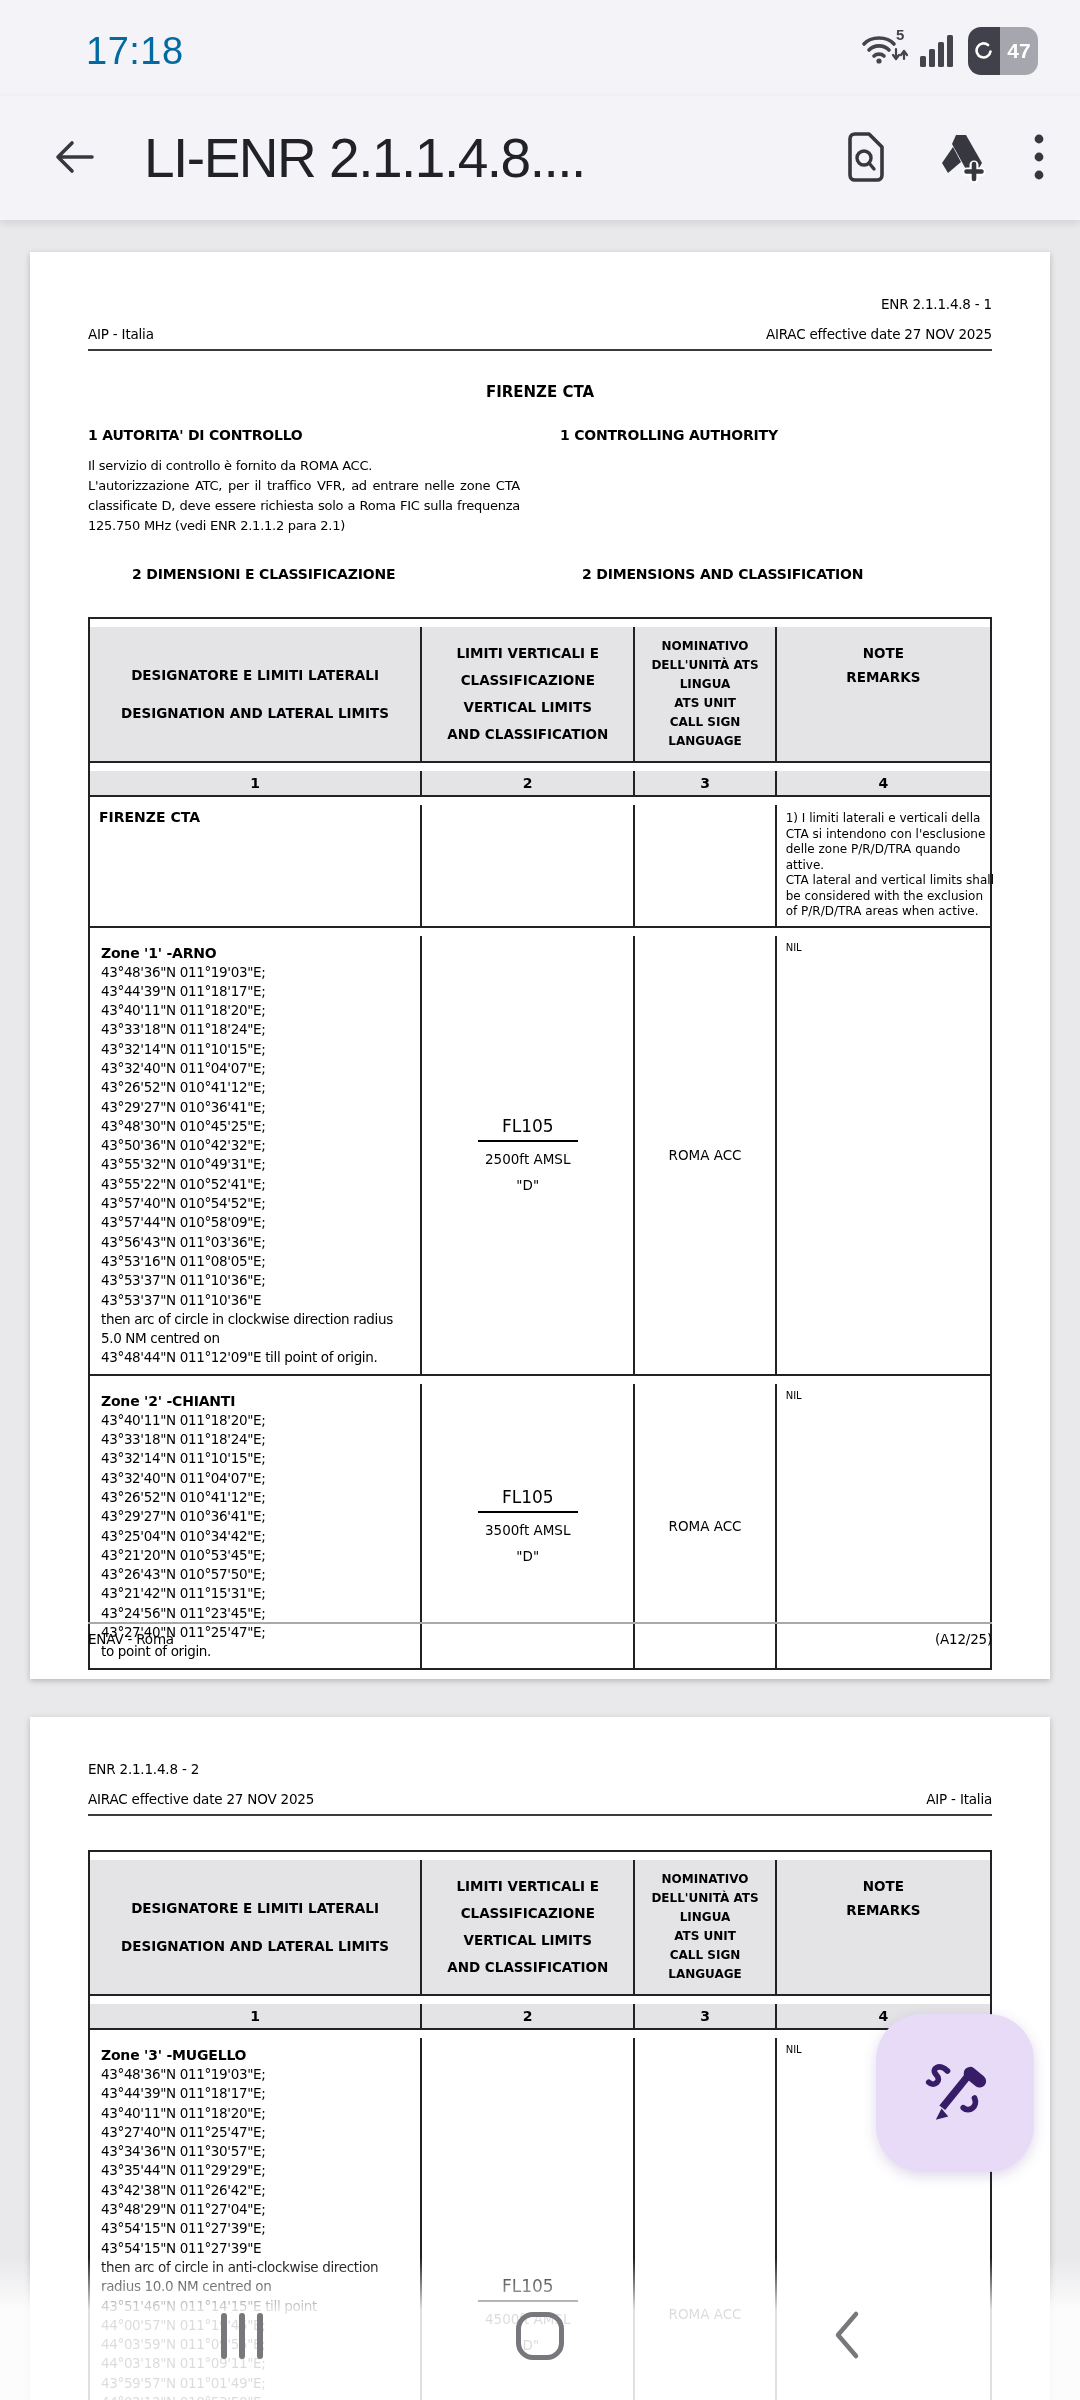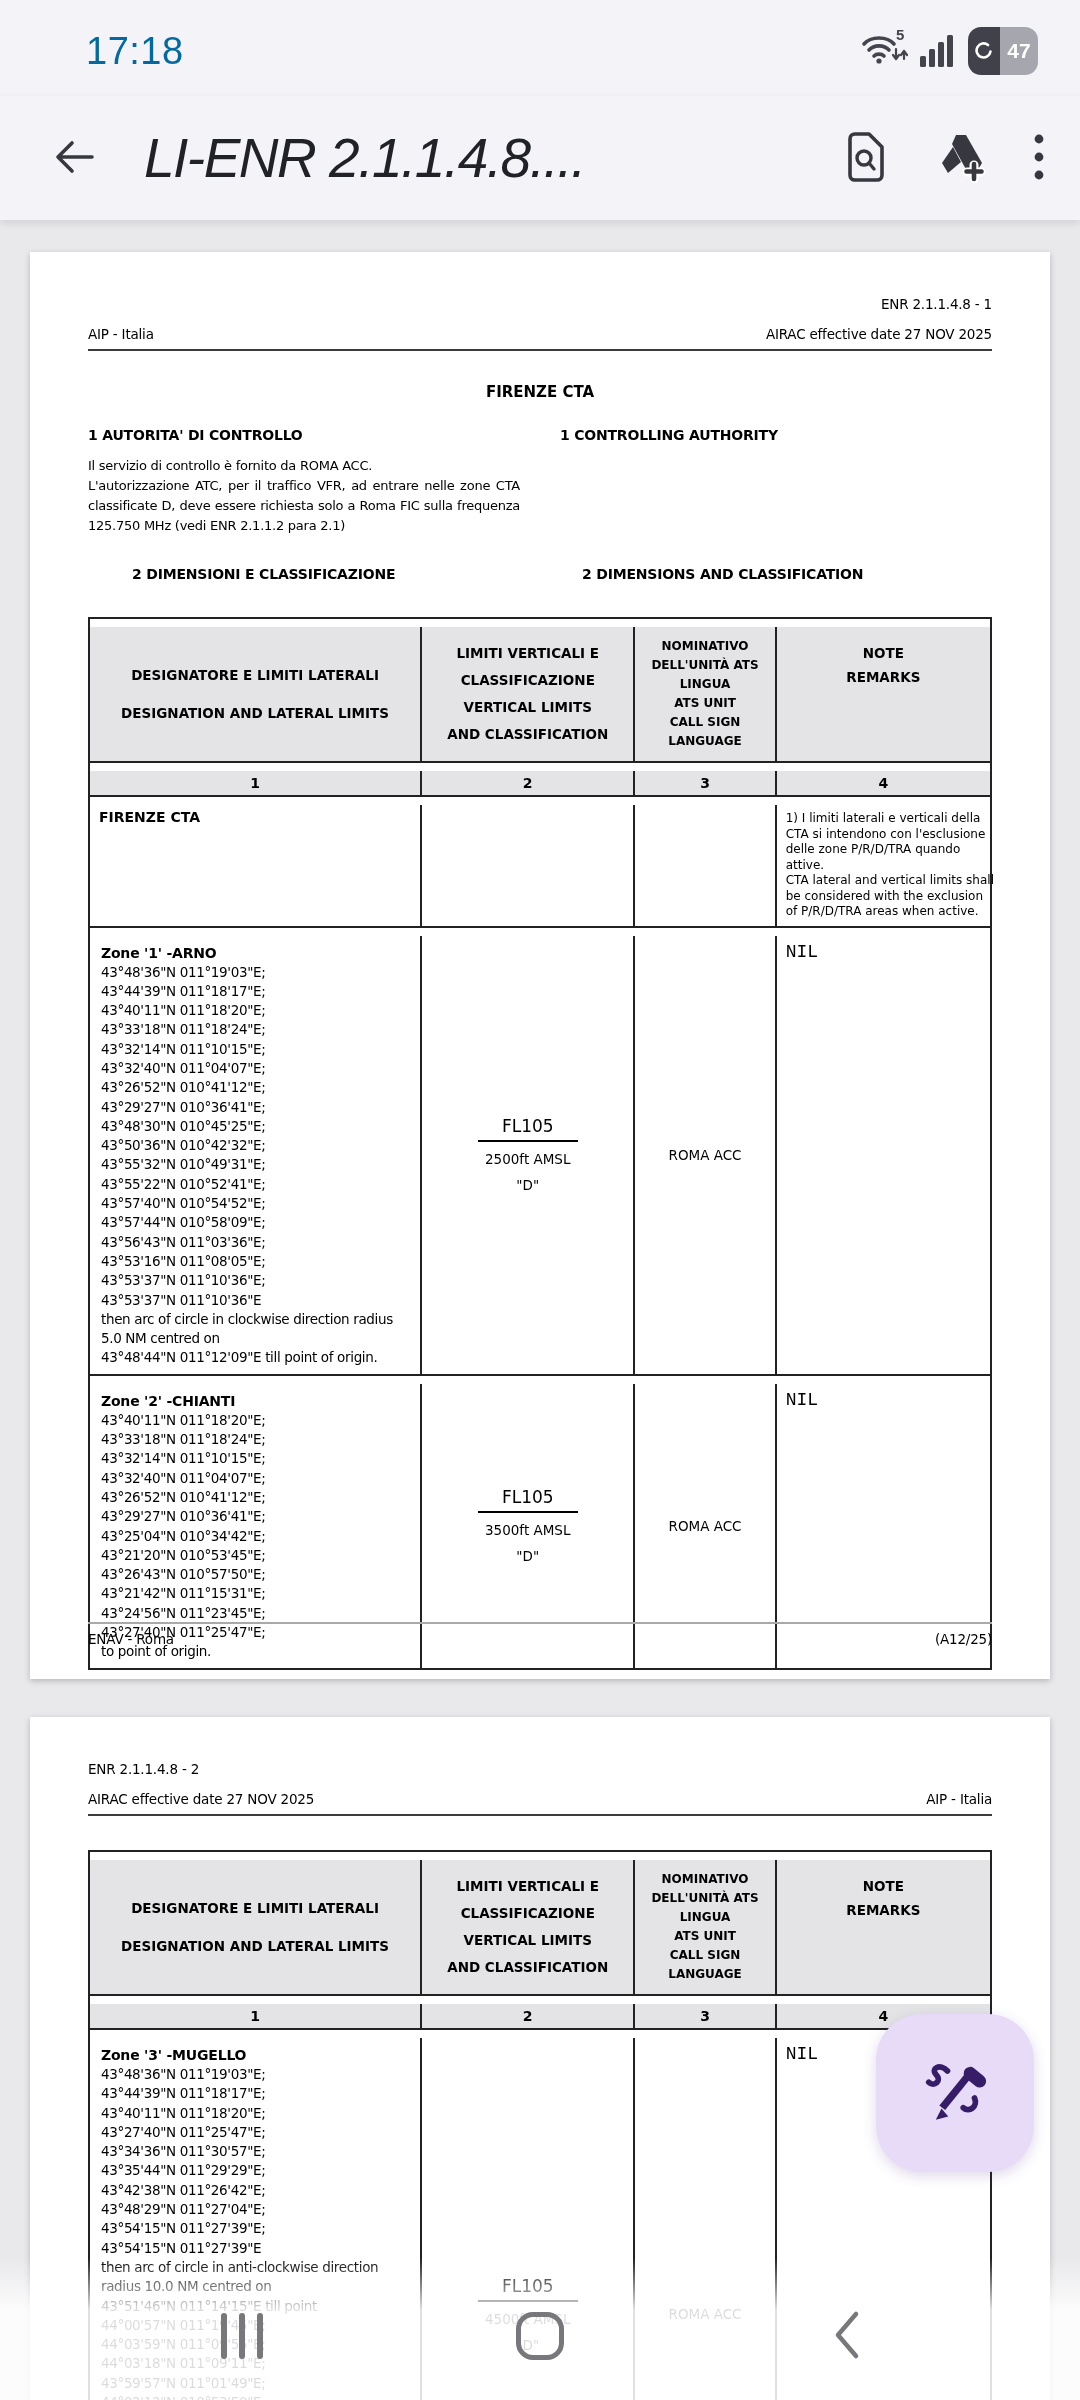--- a/index.html
+++ b/index.html
@@ -12,21 +12,21 @@
   .sb-time { font-family:Liberation Sans, sans-serif; font-size:38px; color:#0369a1; font-weight:500; letter-spacing:0.5px;}
   .sb-right { display:flex; align-items:center; gap:12px; }
   .battery { width:70px; height:48px; border-radius:13px; overflow:hidden; display:flex; }
   .battery-left { width:32px; background:#40414a; display:flex; align-items:center; justify-content:center; }
   .battery-right { flex:1; background:#a6a6ae; display:flex; align-items:center; justify-content:center;
     color:#fff; font-size:21px; font-weight:bold; font-family:"Liberation Sans",sans-serif;}
 
   
   .appbar { position:absolute; top:96px; left:0; width:1080px; height:124px; background:#f4f3f8;
     display:flex; align-items:center; padding:0 36px 0 52px; z-index:20;
-    box-shadow:0 3px 8px rgba(0,0,0,0.10);font-style:italic; }
+    box-shadow:0 3px 8px rgba(0,0,0,0.10); }
   .ab-title { font-family:"Liberation Sans",sans-serif; font-size:55px; color:#212228; letter-spacing:-1.5px;
     margin-left:48px; flex:1; white-space:nowrap; overflow:hidden; }
   .ab-actions { display:flex; align-items:center; gap:46px; }
   .icon-btn { display:flex; align-items:center; justify-content:center; background:none; border:none; }
 
   
   .content { position:absolute; top:220px; left:0; width:1080px; height:2180px; background:#e9e9ec; }
   .page { width:1020px; margin:0 auto; background:#ffffff; box-shadow:0 2px 6px rgba(0,0,0,0.22);
     padding:44px 58px 0 58px; color:#000; }
   .page-1 { margin-top:32px; height:1427px; position:relative; }
@@ -62,21 +62,21 @@
   .zone-name { font-weight:bold; font-size:14px; letter-spacing:-0.2px; padding:3px 0 2px 2px; }
   .coords { font-size:13.5px; letter-spacing:-0.35px; padding-left:2px; }
   .coords .ln { line-height:19.3px; white-space:nowrap; }
   .cell-center { display:flex; flex-direction:column; align-items:center; justify-content:center; text-align:center; }
   .fl-top { font-size:17px; border-bottom:2px solid #000; padding:0 24px 4px 24px; }
   .fl-low { font-size:13.5px; margin-top:9px; }
   .fl-class { font-size:13.5px; margin-top:10px; }
   .unit { font-size:13.5px; }
   .note { font-size:12px; }
   .note .ln { line-height:15.5px; white-space:nowrap; }
-  .nil { font-size:18px;font-family:Liberation Mono, monospace; }
+  .nil { font-size:10px; }
   .firenze-row { min-height:118px; }
   .firenze-name { font-weight:bold; font-size:14px; padding-top:4px; }
 
   .p1-footer { position:absolute; left:58px; right:58px; bottom:32px; }
   .footer-rule { border-top:2px solid #a9a9a9; }
   .footer-row { display:flex; justify-content:space-between; font-size:13.5px; letter-spacing:-0.2px; padding-top:7px; }
 
   
   .bottom-fade { position:absolute; left:0; top:2258px; width:1080px; height:142px; z-index:5; pointer-events:none;
     background:linear-gradient(to bottom, rgba(255,255,255,0) 0px, rgba(255,255,255,0.86) 52px, rgba(255,255,255,0.86) 142px); }

